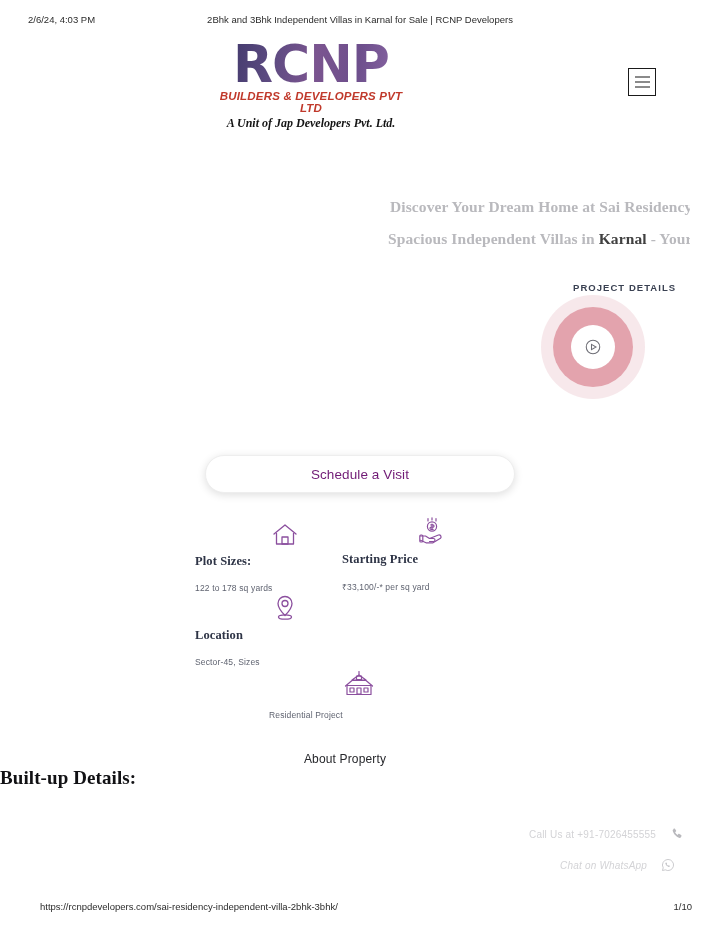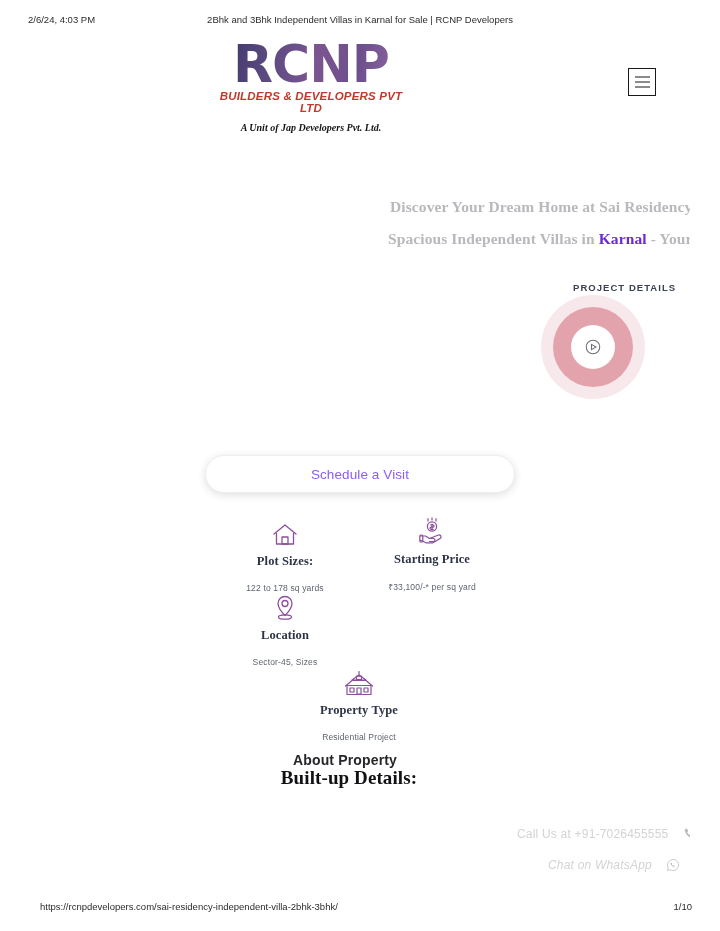--- a/index.html
+++ b/index.html
@@ -69,23 +69,23 @@
     font-weight: 700;
     font-size: 11.5px;
     letter-spacing: .2px;
     color: #c0392b;
     margin-top: -2px;
   }
   .logo-sub2 {
     font-family: "Liberation Serif", serif;
     font-style: italic;
     font-weight: 700;
-    font-size: 10px;
+    font-size: 12px;
     color: #141414;
-    margin-top: 8px;
+    margin-top: 2px;
   }
 
   
   .hamburger {
     position: absolute;
     left: 628px; top: 38px;
     width: 28px; height: 28px;
     border: 1.6px solid #1a1a1a;
     background: #ffffff;
     display: flex; flex-direction: column;
@@ -114,21 +114,21 @@
   .hero-line2 {
     font-family: "Liberation Serif", serif;
     font-weight: 700;
     font-size: 15.5px;
     color: #b9b9bd;
     white-space: nowrap;
     letter-spacing: .1px;
     margin-top: 14px;
     margin-left: -2px;
   }
-  .hero-line2 .hi { color: #6d28d9; }
+  .hero-line2 .hi { color: #404040; }
 
   
   .pd-label {
     position: absolute;
     left: 549px; top: 252px;
     font-size: 9.5px;
     font-weight: 700;
     letter-spacing: 1.05px;
     color: #3a4152;
     padding-left: 24px;
@@ -165,27 +165,27 @@
     position: absolute;
     left: 205px; top: 425px;
     width: 310px; height: 38px;
     border-radius: 19px;
     background: #ffffff;
     border: 1px solid #eeeeee;
     box-shadow: 0 2px 9px rgba(0,0,0,.13);
     display: flex; align-items: center; justify-content: center;
     font-size: 13.5px;
     font-weight: 500;
-    color: #8b5cf6;
+    color: #701a75;
     letter-spacing: .1px;
     cursor: pointer;
   }
 
   
-  .feat { position: absolute; text-align: center; width: 180px; }
+  .feat { position: absolute; width: 180px; }
   .feat-icon { height: 30px; display: flex; align-items: flex-end; justify-content: center; }
   .feat-icon svg { display: block; }
   .feat-title {
     font-family: "Liberation Serif", serif;
     font-weight: 700;
     font-size: 12.5px;
     color: #2e3446;
     margin-top: 7px;
     letter-spacing: .1px;
   }
@@ -199,58 +199,57 @@
   .feat-plot     { left: 195px;  top: 487px; }
   .feat-price    { left: 342px;  top: 485px; }
   .feat-location { left: 195px;  top: 561px; }
   .feat-type     { left: 269px;  top: 636px; }
 
   
   .about-label {
     position: absolute;
     left: 0; top: 722px; width: 690px;
     text-align: center;
-    font-size: 14px;
+    font-size: 12px;
     color: #26272b;
     letter-spacing: .15px;
-    font-weight: bold;
   }
   .about-heading {
     position: absolute;
     left: 0; top: 737px; width: 690px;
-    text-align: center;
+    text-align: left;
     font-family: "Liberation Serif", serif;
     font-weight: 700;
     font-size: 19px;
     color: #111114;
     letter-spacing: .1px;
-    padding-left: 8px;
   }
   .builtup {
     position: absolute;
     left: 385px; top: 790px;
     font-family: "Liberation Serif", serif;
     font-weight: 700;
     font-size: 19px;
     color: #111114;
     white-space: nowrap;
   }
 
   
   .contact-row {
     position: absolute;
     display: flex; align-items: center; gap: 14px;
     white-space: nowrap;
   }
   .contact-call { left: 517px; top: 797px; }
   .contact-wa   { left: 548px; top: 828px; font-style: italic; }
   .contact-text {
-    font-size: 12px;
+    font-size: 10px;
     color: #d3d3d6;
     letter-spacing: .2px;
+    margin-left: 12px;
   }
   .contact-icon { width: 14px; height: 14px; display: block; }
 
   
   .print-footer {
     position: absolute;
     left: 0; top: 901px; width: 720px;
     height: 14px;
     font-size: 9.5px;
     color: #2b2b2b;
@@ -347,21 +346,20 @@
           <path d="M15 1.5 L15 5"></path>
           <path d="M15 5 L8 10 L22 10 Z"></path>
           <path d="M1.5 16 L8 10.5 L22 10.5 L28.5 16"></path>
           <rect x="3" y="15.5" width="24" height="9"></rect>
           <rect x="6" y="18" width="4" height="4"></rect>
           <rect x="13" y="18" width="4" height="6"></rect>
           <rect x="20" y="18" width="4" height="4"></rect>
           <rect x="12.5" y="6.2" width="5" height="3.5"></rect>
         </svg>
       </div>
-      <div class="feat-title">Property Type</div>
       <div class="feat-sub">Residential Project</div>
     </div>
 
     <div class="about-label">About Property</div>
     <div class="about-heading">Built-up Details:</div>
 
     <div class="contact-row contact-call">
       <span class="contact-text">Call Us at +91-7026455555</span>
       <svg class="contact-icon" viewBox="0 0 24 24" fill="#b9b9bd">
         <path d="M6.6 2.5c.6-.3 1.4-.1 1.8.5l2 3c.4.6.3 1.4-.3 1.9l-1.4 1.1c.9 2 2.4 3.6 4.4 4.6l1.1-1.4c.5-.6 1.3-.7 1.9-.3l3 2c.6.4.8 1.2.5 1.8l-1 2c-.4.8-1.3 1.2-2.2 1C11.3 17.6 6.4 12.7 4.6 6.6c-.2-.9.2-1.8 1-2.2l1-1.9z"></path>

